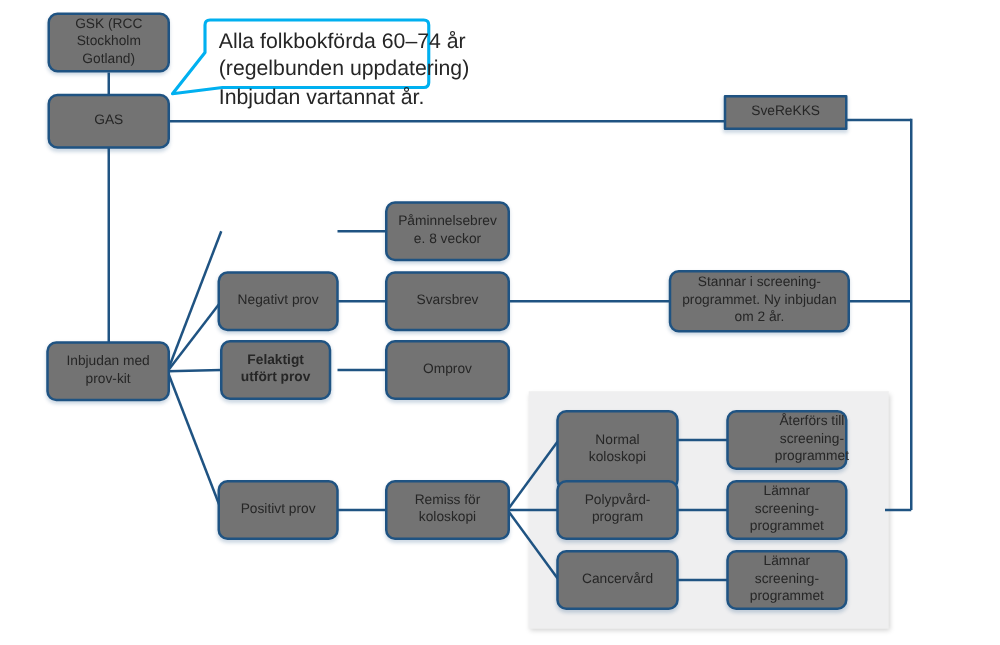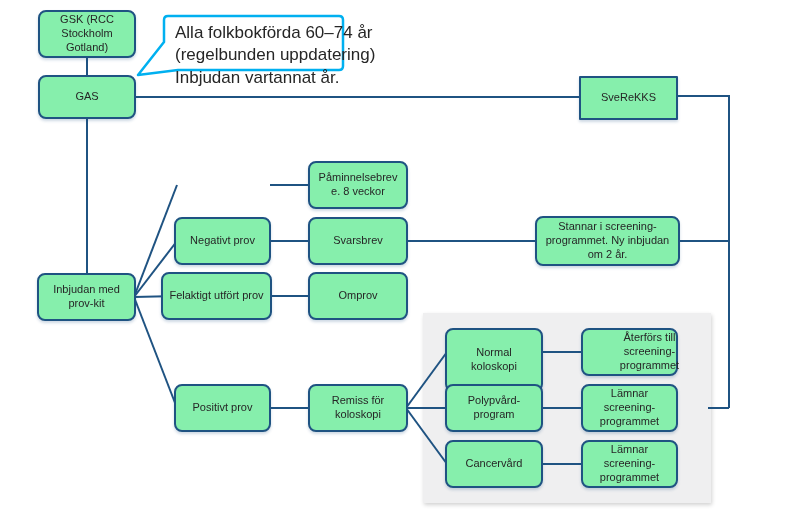--- a/index.html
+++ b/index.html
@@ -6,21 +6,21 @@
   .stage{
     position:relative;width:800px;height:516px;background:#ffffff;overflow:hidden;
     font-family:"Liberation Sans",sans-serif;color:#262626;
   }
   .wires{position:absolute;left:0;top:0;width:800px;height:516px;z-index:1;}
   .panel{
     position:absolute;z-index:0;background:#efeff0;
     box-shadow:1px 2px 4px rgba(0,0,0,0.18);
   }
   .node{
-    position:absolute;z-index:2;box-sizing:border-box;background:#86efac;
+    position:absolute;z-index:2;box-sizing:border-box;background:#737373;
     border:2.5px solid #1f5382;border-radius:8px;
     display:flex;align-items:center;justify-content:center;text-align:center;
     font-size:11px;line-height:1.25;padding:2px 5px;
     box-shadow:0 2px 3px rgba(31,83,130,0.22);
   }
   .node.square{border-radius:1px;}
   .callout-text{
     position:absolute;z-index:2;font-size:17px;line-height:1.32;
     text-align:left;white-space:nowrap;
   }
@@ -63,32 +63,32 @@
   <div class="callout-text" style="left:175px;top:22px;">
     <div>Alla folkbokförda 60–74 år</div>
     <div>(regelbunden uppdatering)</div>
     <div>Inbjudan vartannat år.</div>
   </div>
 
   <div class="node" style="left:38px;top:10px;width:98px;height:48px;">GSK (RCC Stockholm Gotland)</div>
 
   <div class="node" style="left:38px;top:75px;width:98px;height:44px;">GAS</div>
 
-  <div class="node square" style="left:579px;top:76px;width:99px;height:44px;">SveReKKS</div>
+  <div class="node square" style="left:579px;top:76px;width:99px;height:28px;">SveReKKS</div>
 
   <div class="node" style="left:37px;top:273px;width:99px;height:48px;">Inbjudan med prov-kit</div>
 
 
   <div class="node" style="left:308px;top:161px;width:100px;height:48px;">Påminnelsebrev e. 8 veckor</div>
 
   <div class="node" style="left:174px;top:217px;width:97px;height:48px;">Negativt prov</div>
 
   <div class="node" style="left:308px;top:217px;width:100px;height:48px;">Svarsbrev</div>
 
-  <div class="node" style="left:161px;top:272px;width:111px;height:48px;">Felaktigt utfört prov</div>
+  <div class="node" style="left:176px;top:272px;width:89px;height:48px;font-weight:bold;">Felaktigt utfört prov</div>
 
   <div class="node" style="left:308px;top:272px;width:100px;height:48px;">Omprov</div>
 
   <div class="node" style="left:174px;top:384px;width:97px;height:48px;">Positivt prov</div>
 
   <div class="node" style="left:308px;top:384px;width:100px;height:48px;">Remiss för koloskopi</div>
 
   <div class="node" style="left:535px;top:216px;width:145px;height:50px;">Stannar i screening-programmet. Ny inbjudan om 2 år.</div>
 
   <div class="node" style="left:445px;top:328px;width:98px;height:64px;">Normal koloskopi</div>

